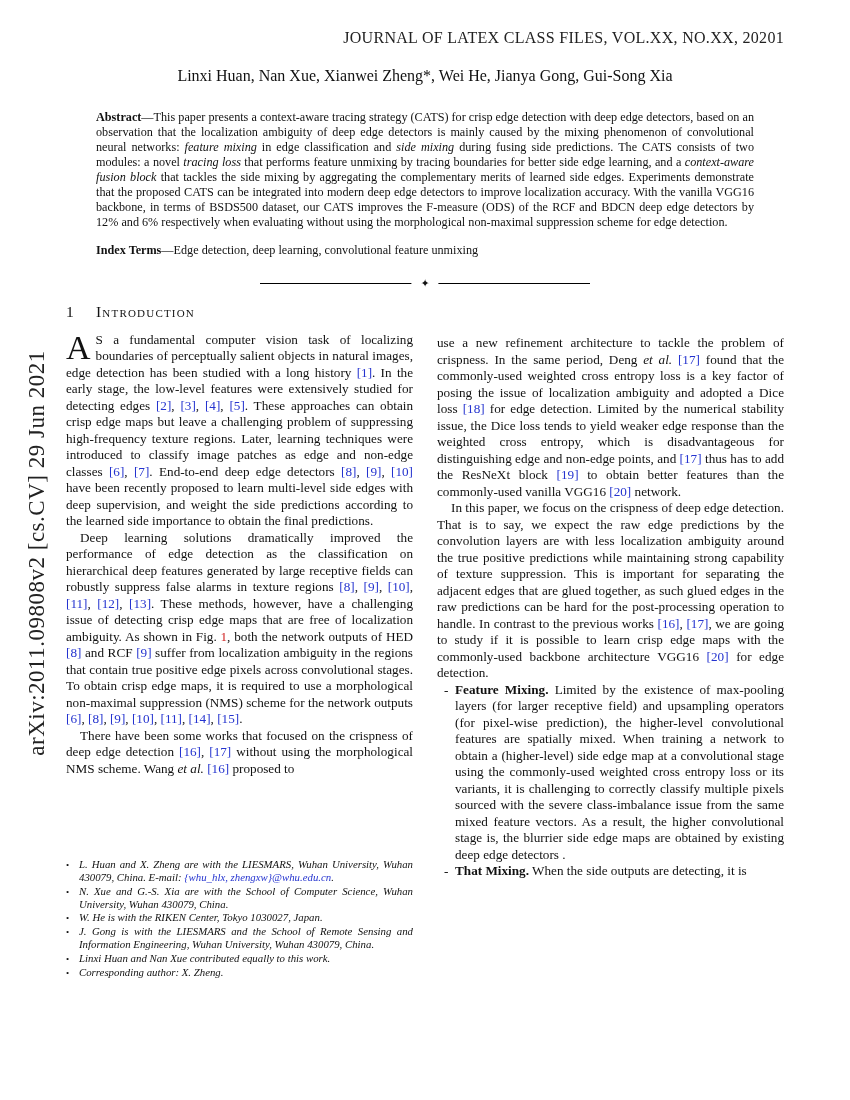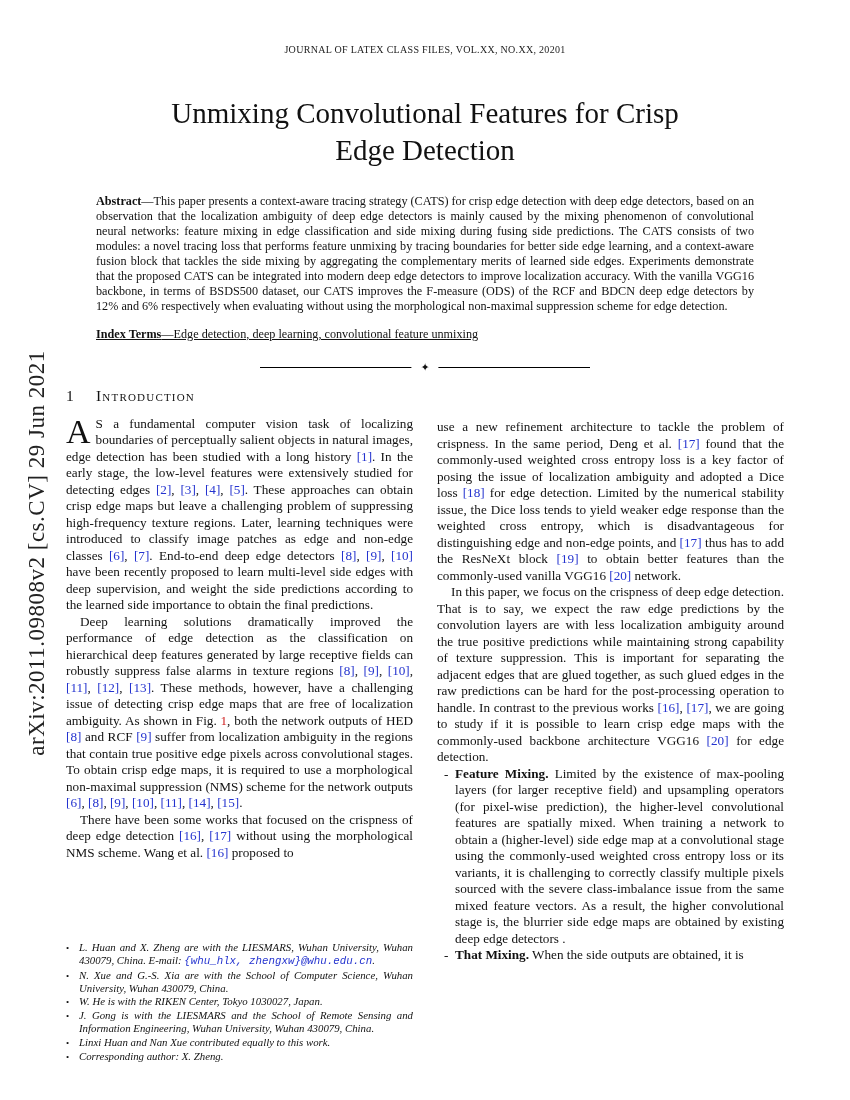--- a/index.html
+++ b/index.html
@@ -20,38 +20,38 @@
     width:560px; height:26px;
     left:-243px; top:540px;
     transform:rotate(-90deg);
     text-align:center;
     font-size:23px;
     letter-spacing:0.5px;
     color:#222;
     white-space:pre;
   }
   .running-header {
-    display:flex; justify-content:center;
-    padding-top:44px;
-    font-size:10px; letter-spacing:0.3px; color:#222;
+    display:flex; justify-content:flex-end;
+    padding-top:29px;
+    font-size:16px; letter-spacing:0.3px; color:#222;
   }
   .title {
     width:520px; margin:40px auto 0;
     text-align:center;
     font-size:29px; line-height:37px; font-weight:normal;
   }
   .authors { margin-top:20px; text-align:center; font-size:16px; }
   .abstract {
     margin:25px 30px 0;
     font-size:12.2px; line-height:15px;
     text-align:justify;
   }
   .index-terms {
     margin:13px 30px 0;
-    font-size:12.2px; line-height:15px;text-decoration:underline;
+    font-size:12.2px; line-height:15px;
   }
   .divider { position:relative; width:330px; height:14px; margin:18px auto 0; }
   .divider-line { position:absolute; left:0; right:0; top:7px; border-top:1px solid #000; }
   .divider-glyph {
     position:absolute; left:50%; top:0; transform:translateX(-50%);
     background:#fff; padding:0 9px; font-size:11px; line-height:14px;
   }
   .columns { display:flex; gap:24px; margin-top:14px; height:676px; }
   .col { flex:1; font-size:13.2px; line-height:16.5px; }
   .col-left { display:flex; flex-direction:column; }
@@ -71,40 +71,40 @@
   .bullet-text { flex:1; text-align:justify; }
   .footnotes {
     margin-top:auto;
     font-style:italic;
     font-size:10.8px; line-height:13.2px;
   }
   .footnote-item { display:flex; }
   .footnote-marker { width:13px; flex:none; font-style:normal; font-size:9px; padding-top:1px; }
   .footnote-text { flex:1; text-align:justify; }
   
-  .seg-i { }
+  .seg-i { font-style:italic; }
   .seg-b { font-weight:bold; }
   .seg-cite { color:var(--cite, #2433cf);margin-top:10px; }
   .seg-fig { color:var(--fig, #cf2020); }
-  .seg-link { color:var(--link, #2433cf);font-family:Liberation Mono, monospace; }
+  .seg-link { color:var(--link, #2433cf); }
 </style>
 </head>
 <body>
 
 <div class="page">
 
   <div class="arxiv-stamp">arXiv:2011.09808v2 [cs.CV] 29 Jun 2021</div>
 
   <header class="running-header">
     <span>JOURNAL OF LATEX CLASS FILES, VOL.XX, NO.XX, 2020</span>
     <span>1</span>
   </header>
 
-  <h1 class="title">Unmixing Convolutional Features for Crisp Edge Detection</h1>
 
+  <div class="authors">Linxi Huan, Nan Xue, Xianwei Zheng*, Wei He, Jianya Gong, Gui-Song Xia</div>
 
   <p class="abstract"><span class="seg-b">Abstract</span><span>—This paper presents a context-aware tracing strategy (CATS) for crisp edge detection with deep edge detectors, based on an observation that the localization ambiguity of deep edge detectors is mainly caused by the mixing phenomenon of convolutional neural networks: </span><span class="seg-i">feature mixing</span><span> in edge classification and </span><span class="seg-i">side mixing</span><span> during fusing side predictions. The CATS consists of two modules: a novel </span><span class="seg-i">tracing loss</span><span> that performs feature unmixing by tracing boundaries for better side edge learning, and a </span><span class="seg-i">context-aware fusion block</span><span> that tackles the side mixing by aggregating the complementary merits of learned side edges. Experiments demonstrate that the proposed CATS can be integrated into modern deep edge detectors to improve localization accuracy. With the vanilla VGG16 backbone, in terms of BSDS500 dataset, our CATS improves the F-measure (ODS) of the RCF and BDCN deep edge detectors by 12% and 6% respectively when evaluating without using the morphological non-maximal suppression scheme for edge detection.</span></p>
 
   <p class="index-terms"><span class="seg-b">Index Terms</span><span>—Edge detection, deep learning, convolutional feature unmixing</span></p>
 
   <div class="divider">
     <span class="divider-line"></span>
     <span class="divider-glyph">✦</span>
   </div>
 
@@ -152,18 +152,18 @@
     <div class="col col-right">
       <p class="para noindent"><span>use a new refinement architecture to tackle the problem of crispness. In the same period, Deng </span><span class="seg-i">et al.</span><span> </span><span class="seg-cite">[17]</span><span> found that the commonly-used weighted cross entropy loss is a key factor of posing the issue of localization ambiguity and adopted a Dice loss </span><span class="seg-cite">[18]</span><span> for edge detection. Limited by the numerical stability issue, the Dice loss tends to yield weaker edge response than the weighted cross entropy, which is disadvantageous for distinguishing edge and non-edge points, and </span><span class="seg-cite">[17]</span><span> thus has to add the ResNeXt block </span><span class="seg-cite">[19]</span><span> to obtain better features than the commonly-used vanilla VGG16 </span><span class="seg-cite">[20]</span><span> network.</span></p>
       <p class="para"><span>In this paper, we focus on the crispness of deep edge detection. That is to say, we expect the raw edge predictions by the convolution layers are with less localization ambiguity around the true positive predictions while maintaining strong capability of texture suppression. This is important for separating the adjacent edges that are glued together, as such glued edges in the raw predictions can be hard for the post-processing operation to handle. In contrast to the previous works </span><span class="seg-cite">[16]</span><span>, </span><span class="seg-cite">[17]</span><span>, we are going to study if it is possible to learn crisp edge maps with the commonly-used backbone architecture VGG16 </span><span class="seg-cite">[20]</span><span> for edge detection.</span></p>
 
       <div class="bullet-item">
         <span class="bullet-marker">-</span>
         <span class="bullet-text"><span class="seg-b">Feature Mixing.</span><span> Limited by the existence of max-pooling layers (for larger receptive field) and upsampling operators (for pixel-wise prediction), the higher-level convolutional features are spatially mixed. When training a network to obtain a (higher-level) side edge map at a convolutional stage using the commonly-used weighted cross entropy loss or its variants, it is challenging to correctly classify multiple pixels sourced with the severe class-imbalance issue from the same mixed feature vectors. As a result, the higher convolutional stage is, the blurrier side edge maps are obtained by existing deep edge detectors .</span></span>
       </div>
       <div class="bullet-item">
         <span class="bullet-marker">-</span>
-        <span class="bullet-text"><span class="seg-b">That Mixing.</span><span> When the side outputs are obtained, it is</span></span>
+        <span class="bullet-text"><span class="seg-b">That Mixing.</span><span> When the side outputs are detecting, it is</span></span>
       </div>
     </div>
 
   </div>
 </div>
 
 </body></html>

